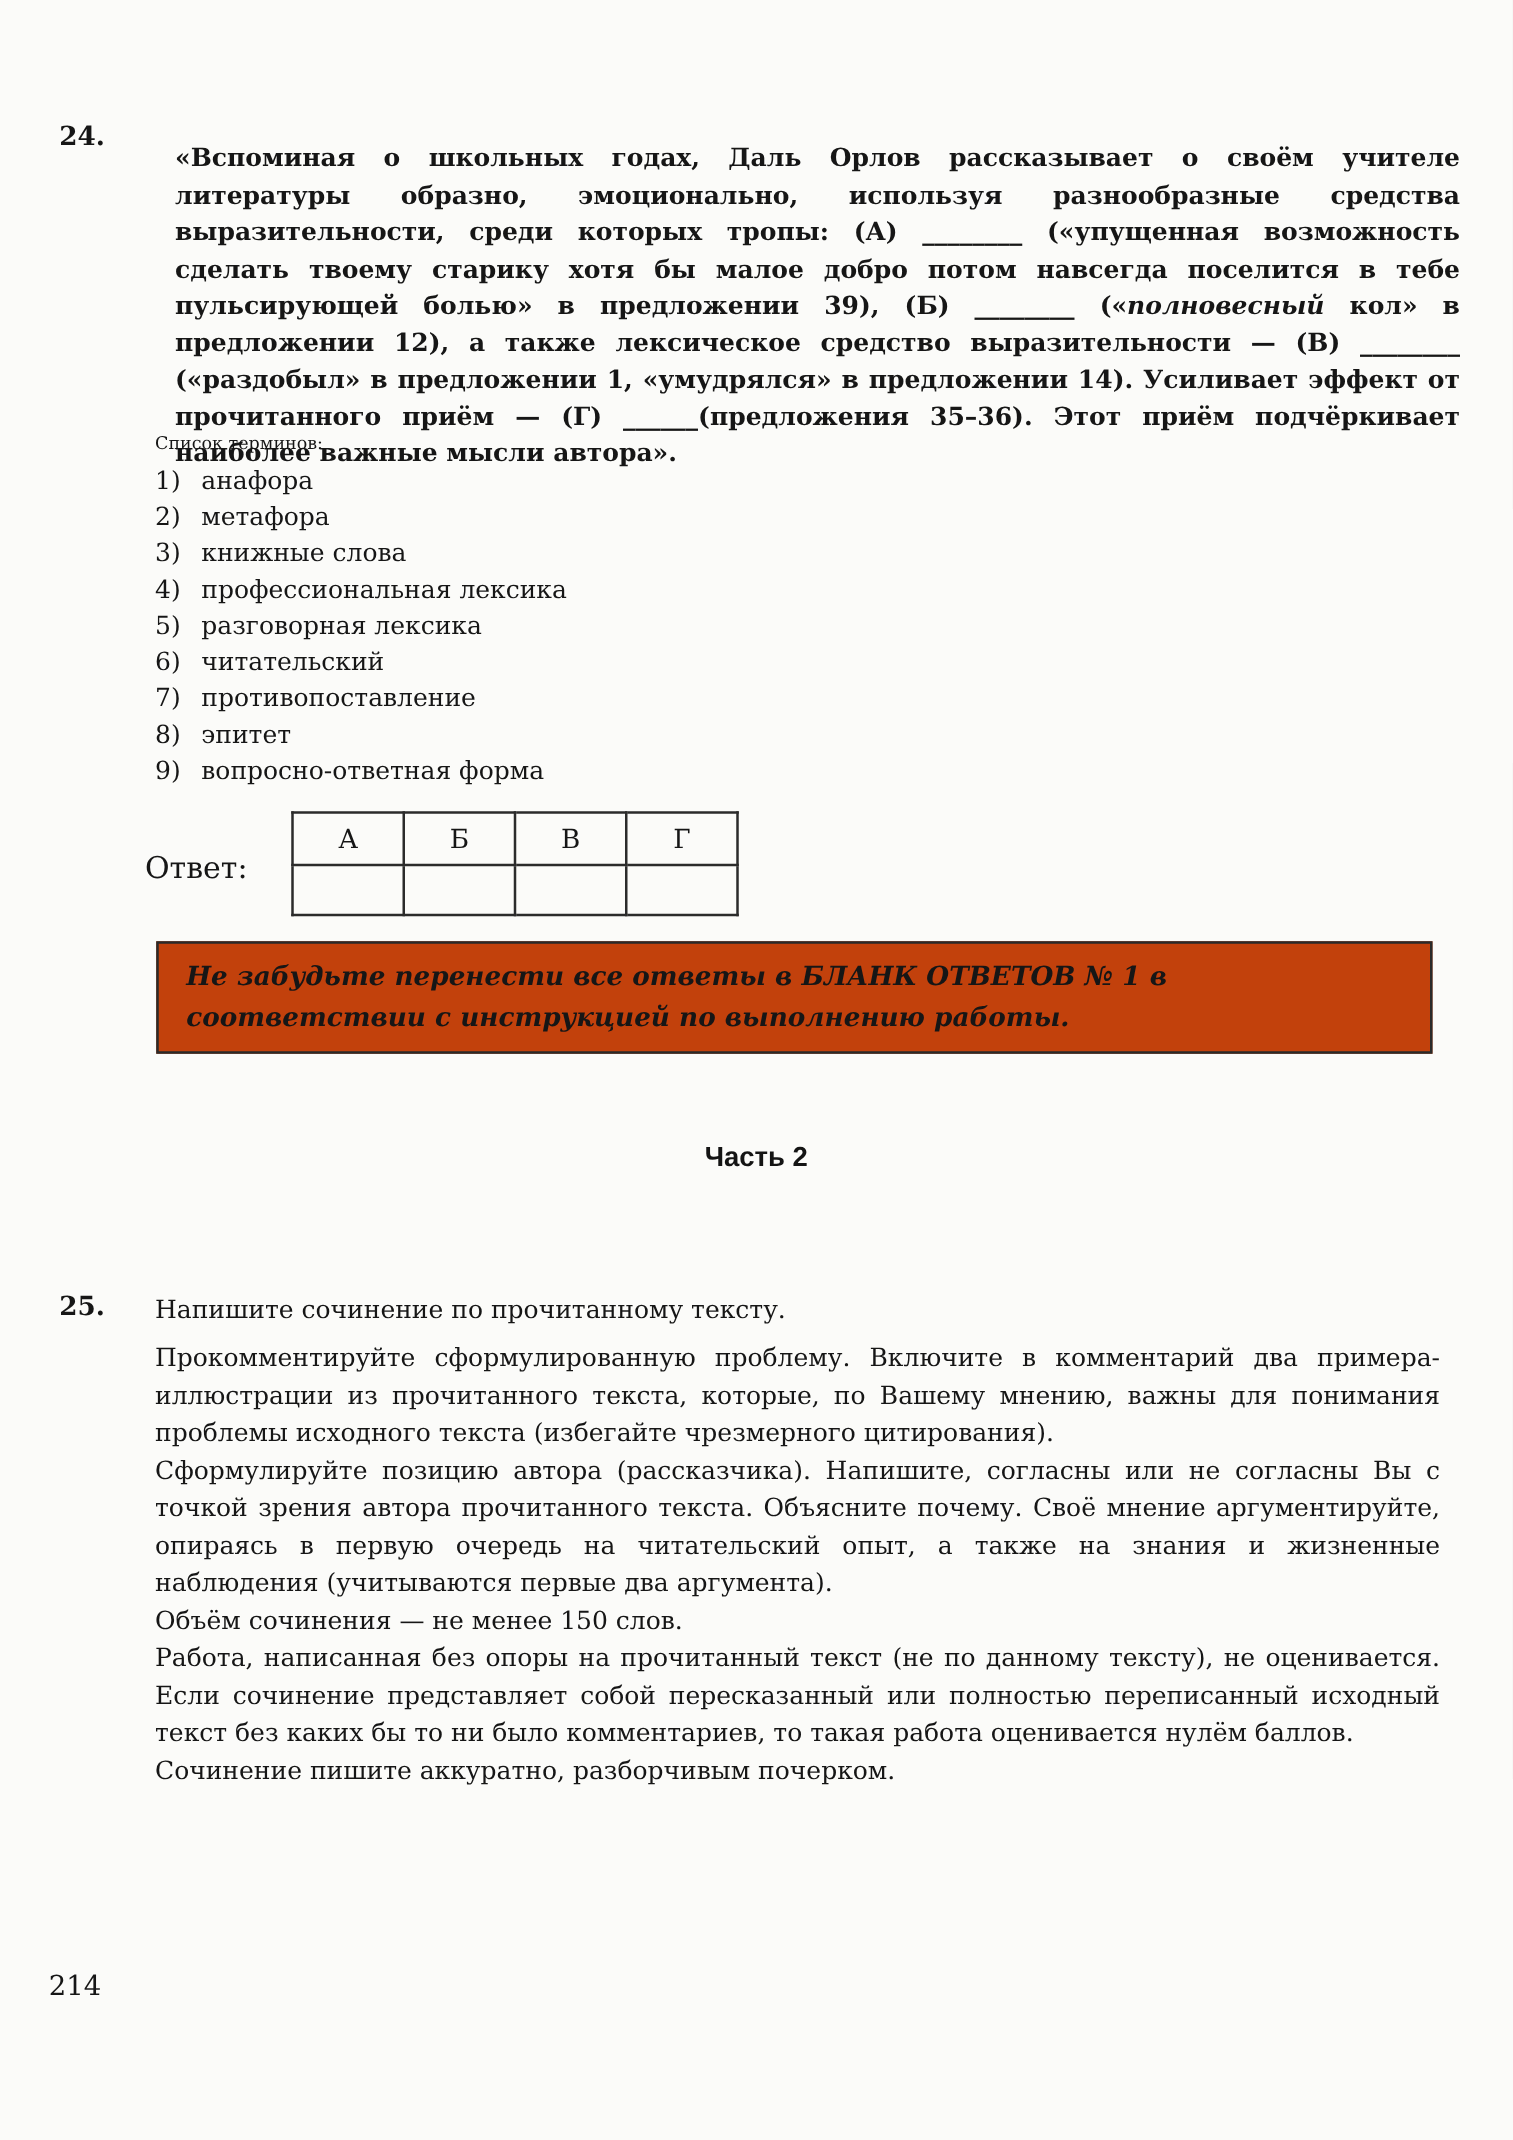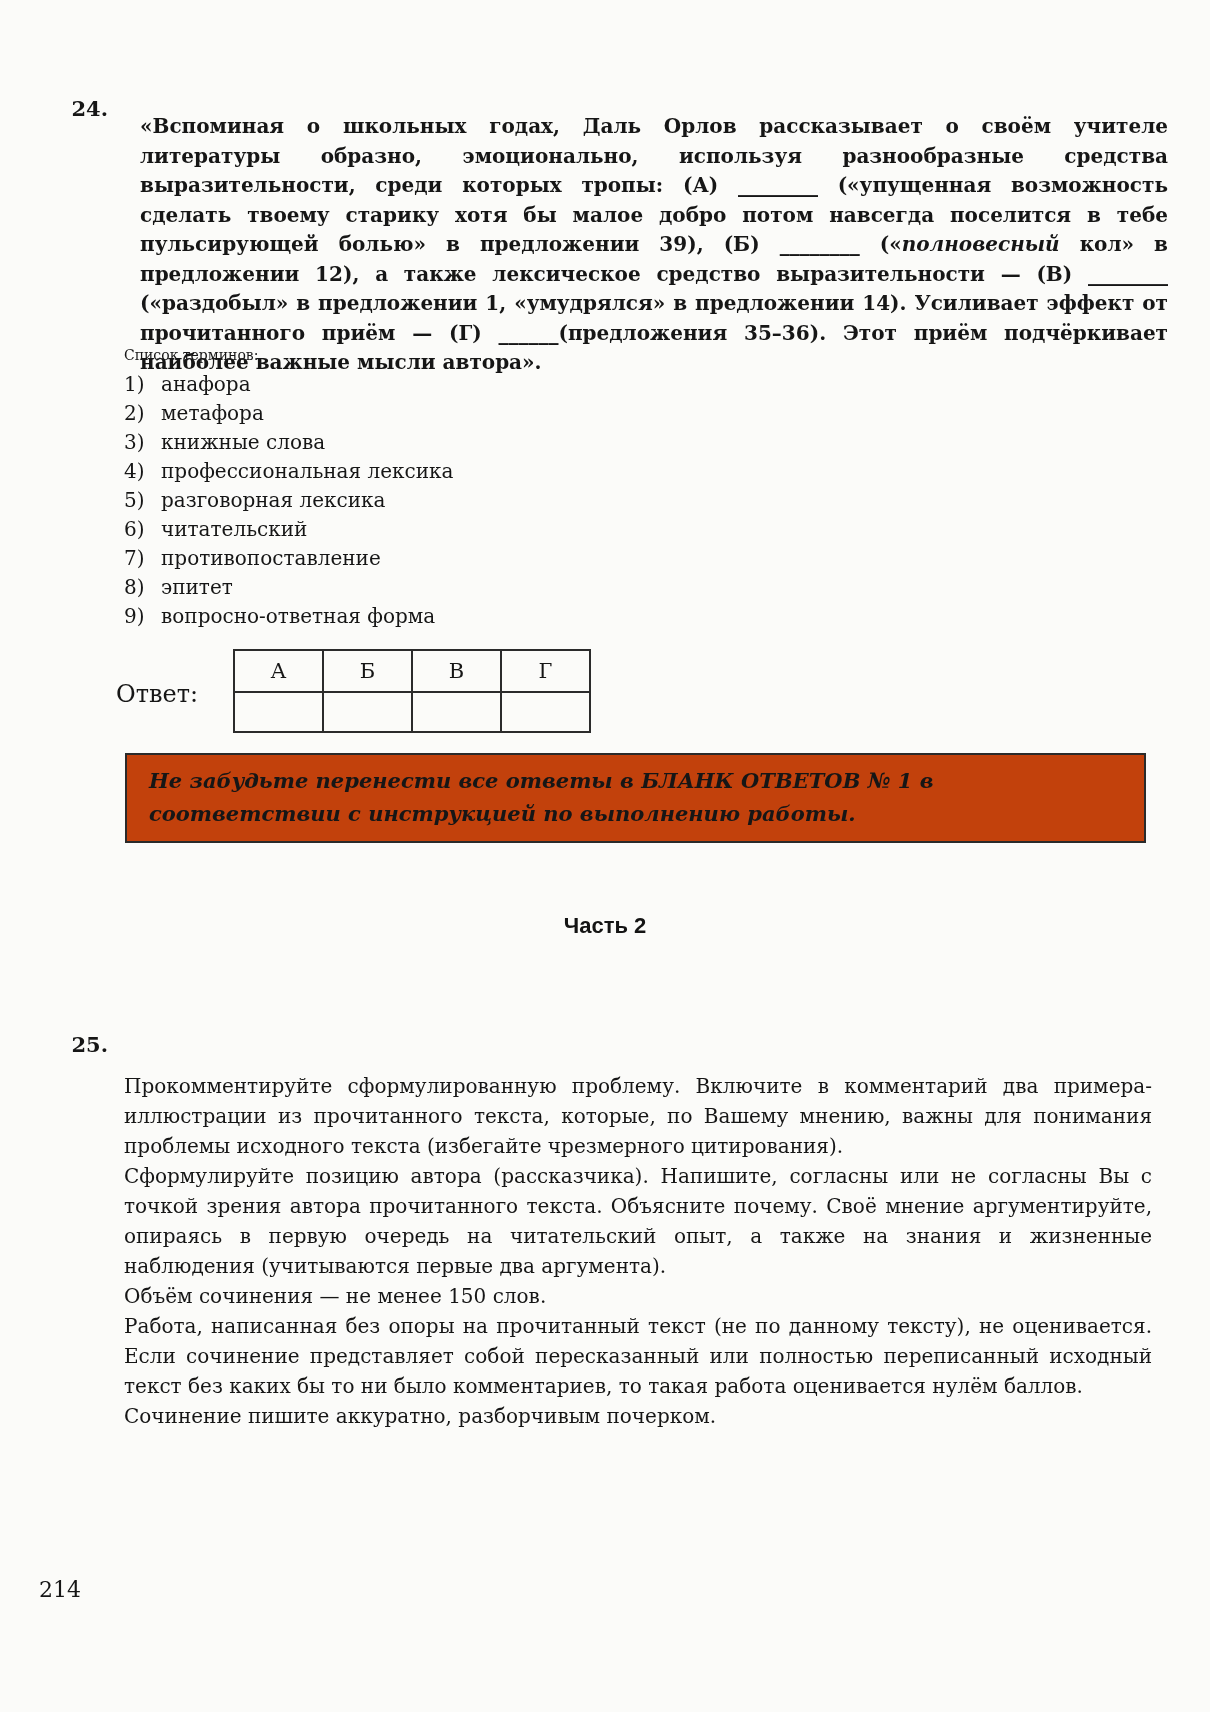--- a/index.html
+++ b/index.html
@@ -16,21 +16,20 @@
     background:#fbfbf9;
     overflow:hidden;
   }
   .abs{position:absolute;}
   
   .q-num{
     font-weight:700;
     font-size:21px;
     width:38px;
     text-align:right;
-    margin-left:24px;
   }
   
   .q24-num{left:46px;top:96px;}
   .q24-text{
     left:124px;top:96px;width:1028px;
     margin:16px;
     font-size:20px;
     font-weight:700;
     line-height:29.5px;
     text-align:justify;
@@ -191,20 +190,21 @@
 
   <div class="abs note-box note1">
     <span>Не забудьте перенести все ответы в БЛАНК ОТВЕТОВ № 1 в соответствии с инструкцией по выполнению работы.</span>
   </div>
 
   <h2 class="abs part2-heading">Часть 2</h2>
 
 
   <div class="abs q-num q25-num">25.</div>
 
+  <p class="abs q25-first">Напишите сочинение по прочитанному тексту.</p>
 
   <div class="abs q25-body">
     <p>Прокомментируйте сформулированную проблему. Включите в комментарий два примера-иллюстрации из прочитанного текста, которые, по Вашему мнению, важны для понимания проблемы исходного текста (избегайте чрезмерного цитирования).</p>
     <p>Сформулируйте позицию автора (рассказчика). Напишите, согласны или не согласны Вы с точкой зрения автора прочитанного текста. Объясните почему. Своё мнение аргументируйте, опираясь в первую очередь на читательский опыт, а также на знания и жизненные наблюдения (учитываются первые два аргумента).</p>
     <p>Объём сочинения — не менее 150 слов.</p>
     <p>Работа, написанная без опоры на прочитанный текст (не по данному тексту), не оценивается. Если сочинение представляет собой пересказанный или полностью переписанный исходный текст без каких бы то ни было комментариев, то такая работа оценивается нулём баллов.</p>
     <p>Сочинение пишите аккуратно, разборчивым почерком.</p>
   </div>
 
   <div class="abs page-number">214</div>

